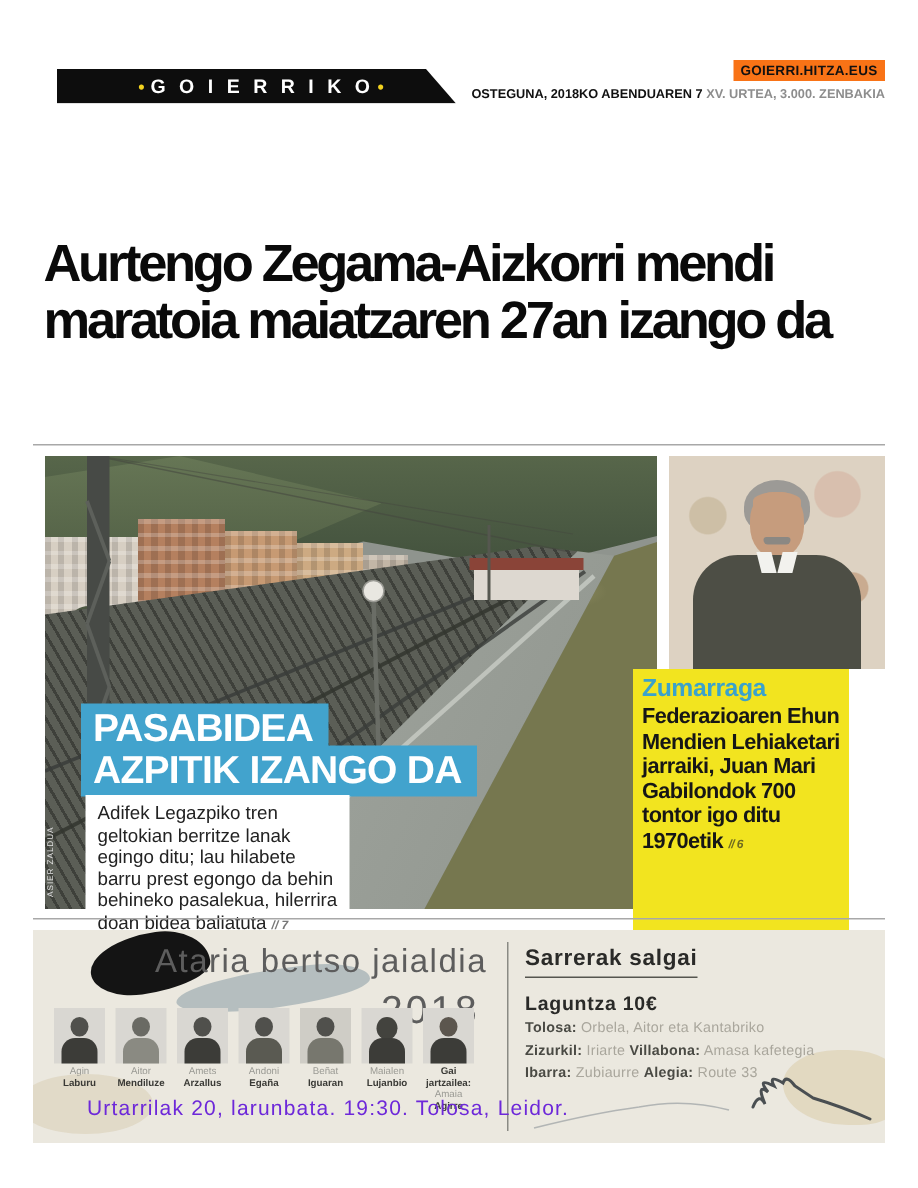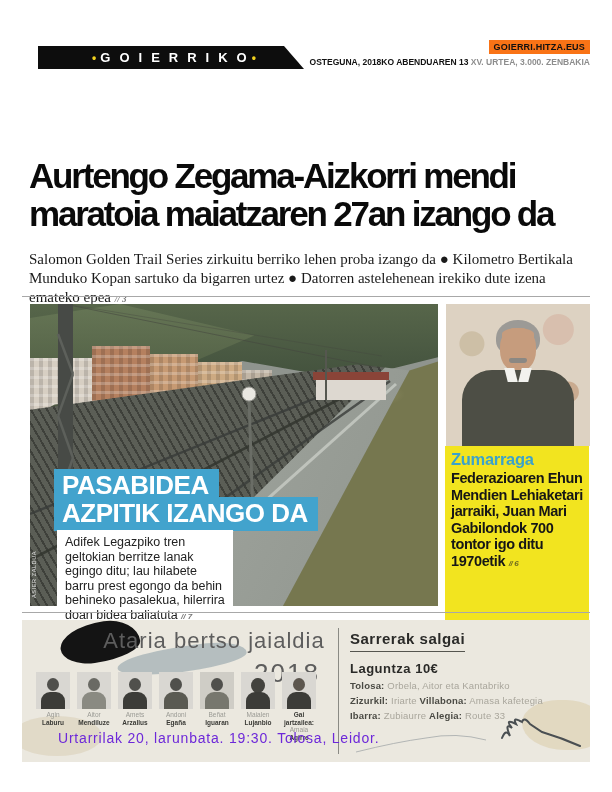--- a/index.html
+++ b/index.html
@@ -98,21 +98,21 @@
     background:#c69c7d; border-radius:42% 42% 48% 48%; }
   .forehead { position:absolute; left:56px; top:24px; width:32px; height:12px;
     background:#c69c7d; border-radius:50% 50% 0 0; }
   .mustache { position:absolute; left:63px; top:54px; width:18px; height:5px;
     background:#8b8883; border-radius:2px 2px 3px 3px; }
   .sweater { position:absolute; left:16px; top:66px; width:112px; height:76px;
     background:#4d4e45; border-radius:30px 30px 0 0; }
   .collar { position:absolute; top:64px; width:10px; height:14px; background:#f2f2ee; }
   .collar.l { left:60px; transform:skewX(14deg); }
   .collar.r { left:74px; transform:skewX(-14deg); }
-  .side-box { position:absolute; left:445px; top:446px; width:144px; height:194px;
+  .side-box { position:absolute; left:422px; top:446px; width:144px; height:194px;
     background:#f2e41f; padding:4px 6px; }
   .side-place { color:#3ba2cb; font-weight:900; font-size:16.5px; letter-spacing:-.3px; }
   .side-text { margin-top:1px; color:#161616; font-weight:700; font-size:14.5px;
     line-height:16.5px; letter-spacing:-.4px; }
   .side-box .ref { font-size:8px; color:#6e6a20; font-style:italic; font-weight:bold; }
 
   
   .ad { position:absolute; left:22px; top:620px; width:568px; height:142px;
     background:#ebe8df; overflow:hidden; }
   .ink-blob { position:absolute; left:38px; top:2px; width:80px; height:40px; background:#141414;
@@ -156,33 +156,30 @@
 
 <div class="page">
 
   <div class="region-band">
     <span class="dot">•</span>
     <span>GOIERRIKO</span>
     <span class="dot right">•</span>
   </div>
   <div class="site-box">GOIERRI.HITZA.EUS</div>
   <div class="date-line">
-    <span class="bold">OSTEGUNA, 2018KO ABENDUAREN 13</span>
+    <span class="bold">OSTEGUNA, 2018KO ABENDUAREN 7</span>
     <span class="meta"> XV. URTEA, 3.000. ZENBAKIA</span>
   </div>
 
 
   <div class="headline">
     <div>Aurtengo Zegama-Aizkorri mendi</div>
     <div>maratoia maiatzaren 27an izango da</div>
   </div>
 
-  <div class="standfirst">
-    <span>Salomon Golden Trail Series zirkuitu berriko lehen proba izango da ● Kilometro Bertikala Munduko Kopan sartuko da bigarren urtez ● Datorren astelehenean irekiko dute izena emateko epea </span><span class="ref">// 3</span>
-  </div>
 
   <div class="rule r1"></div>
 
   <div class="photo">
     <div class="hills"></div>
     <div class="hills2"></div>
     <div class="town">
       <div class="bld b1"></div>
       <div class="bld b2"></div>
       <div class="bld b3"></div>

